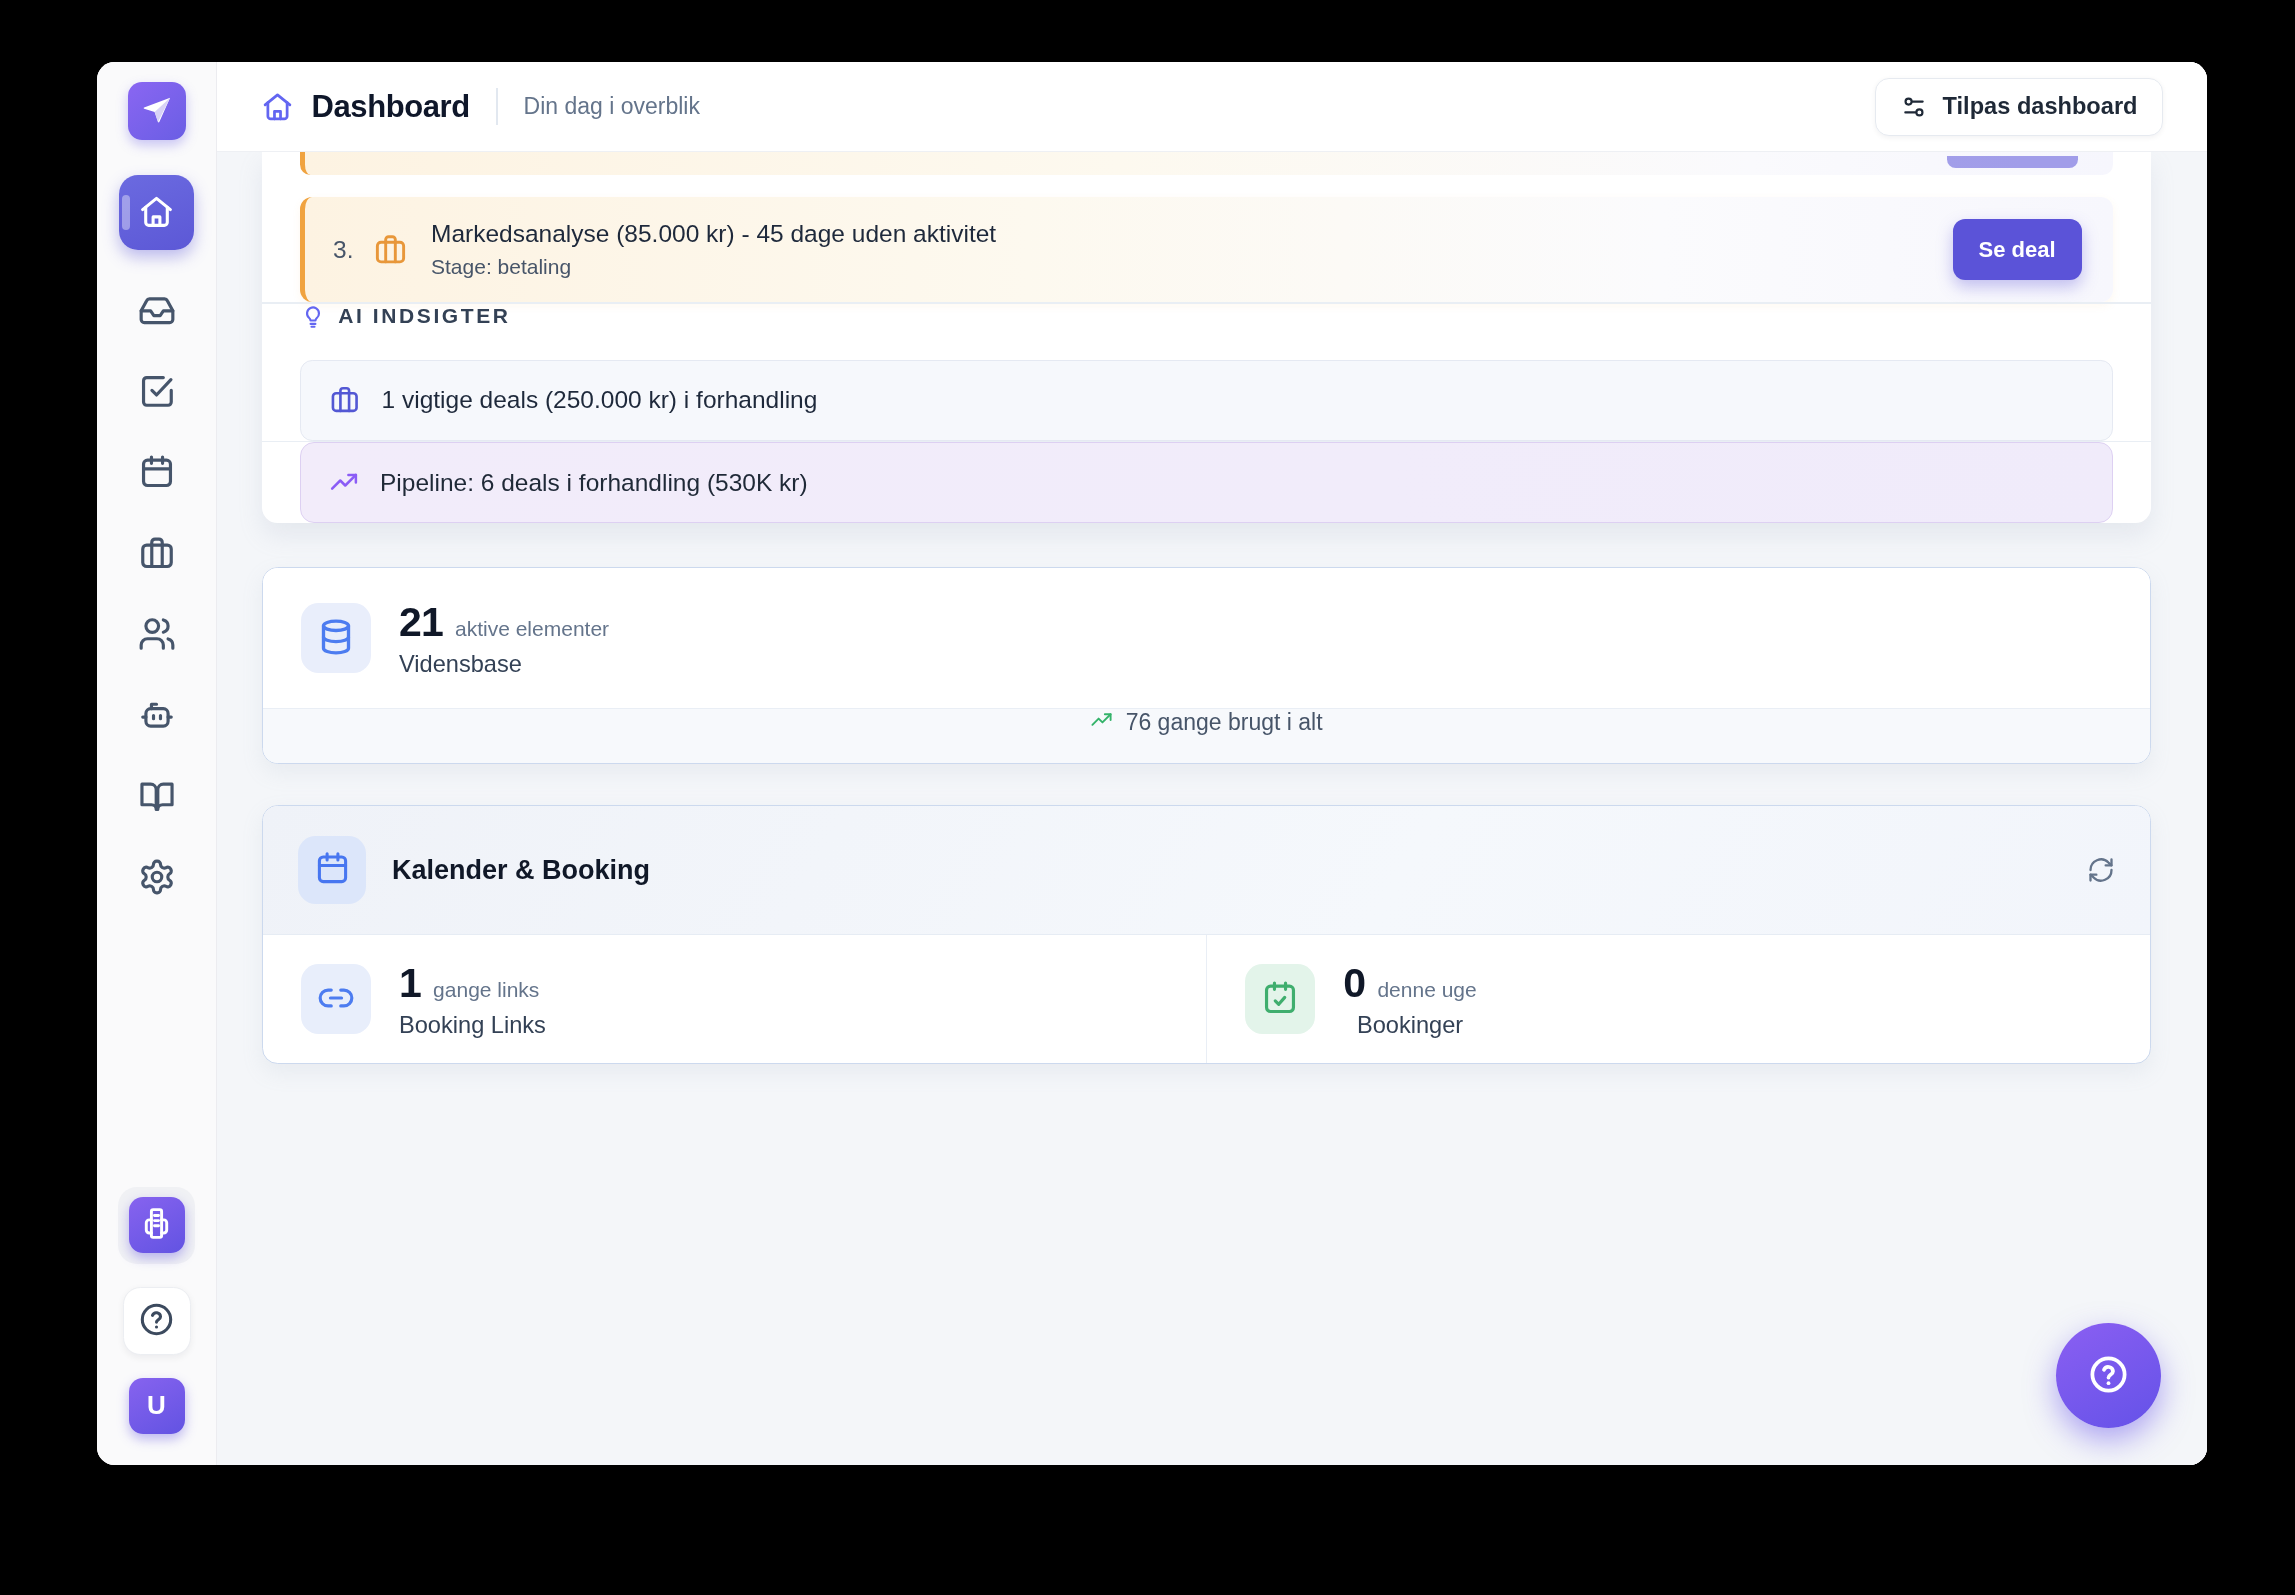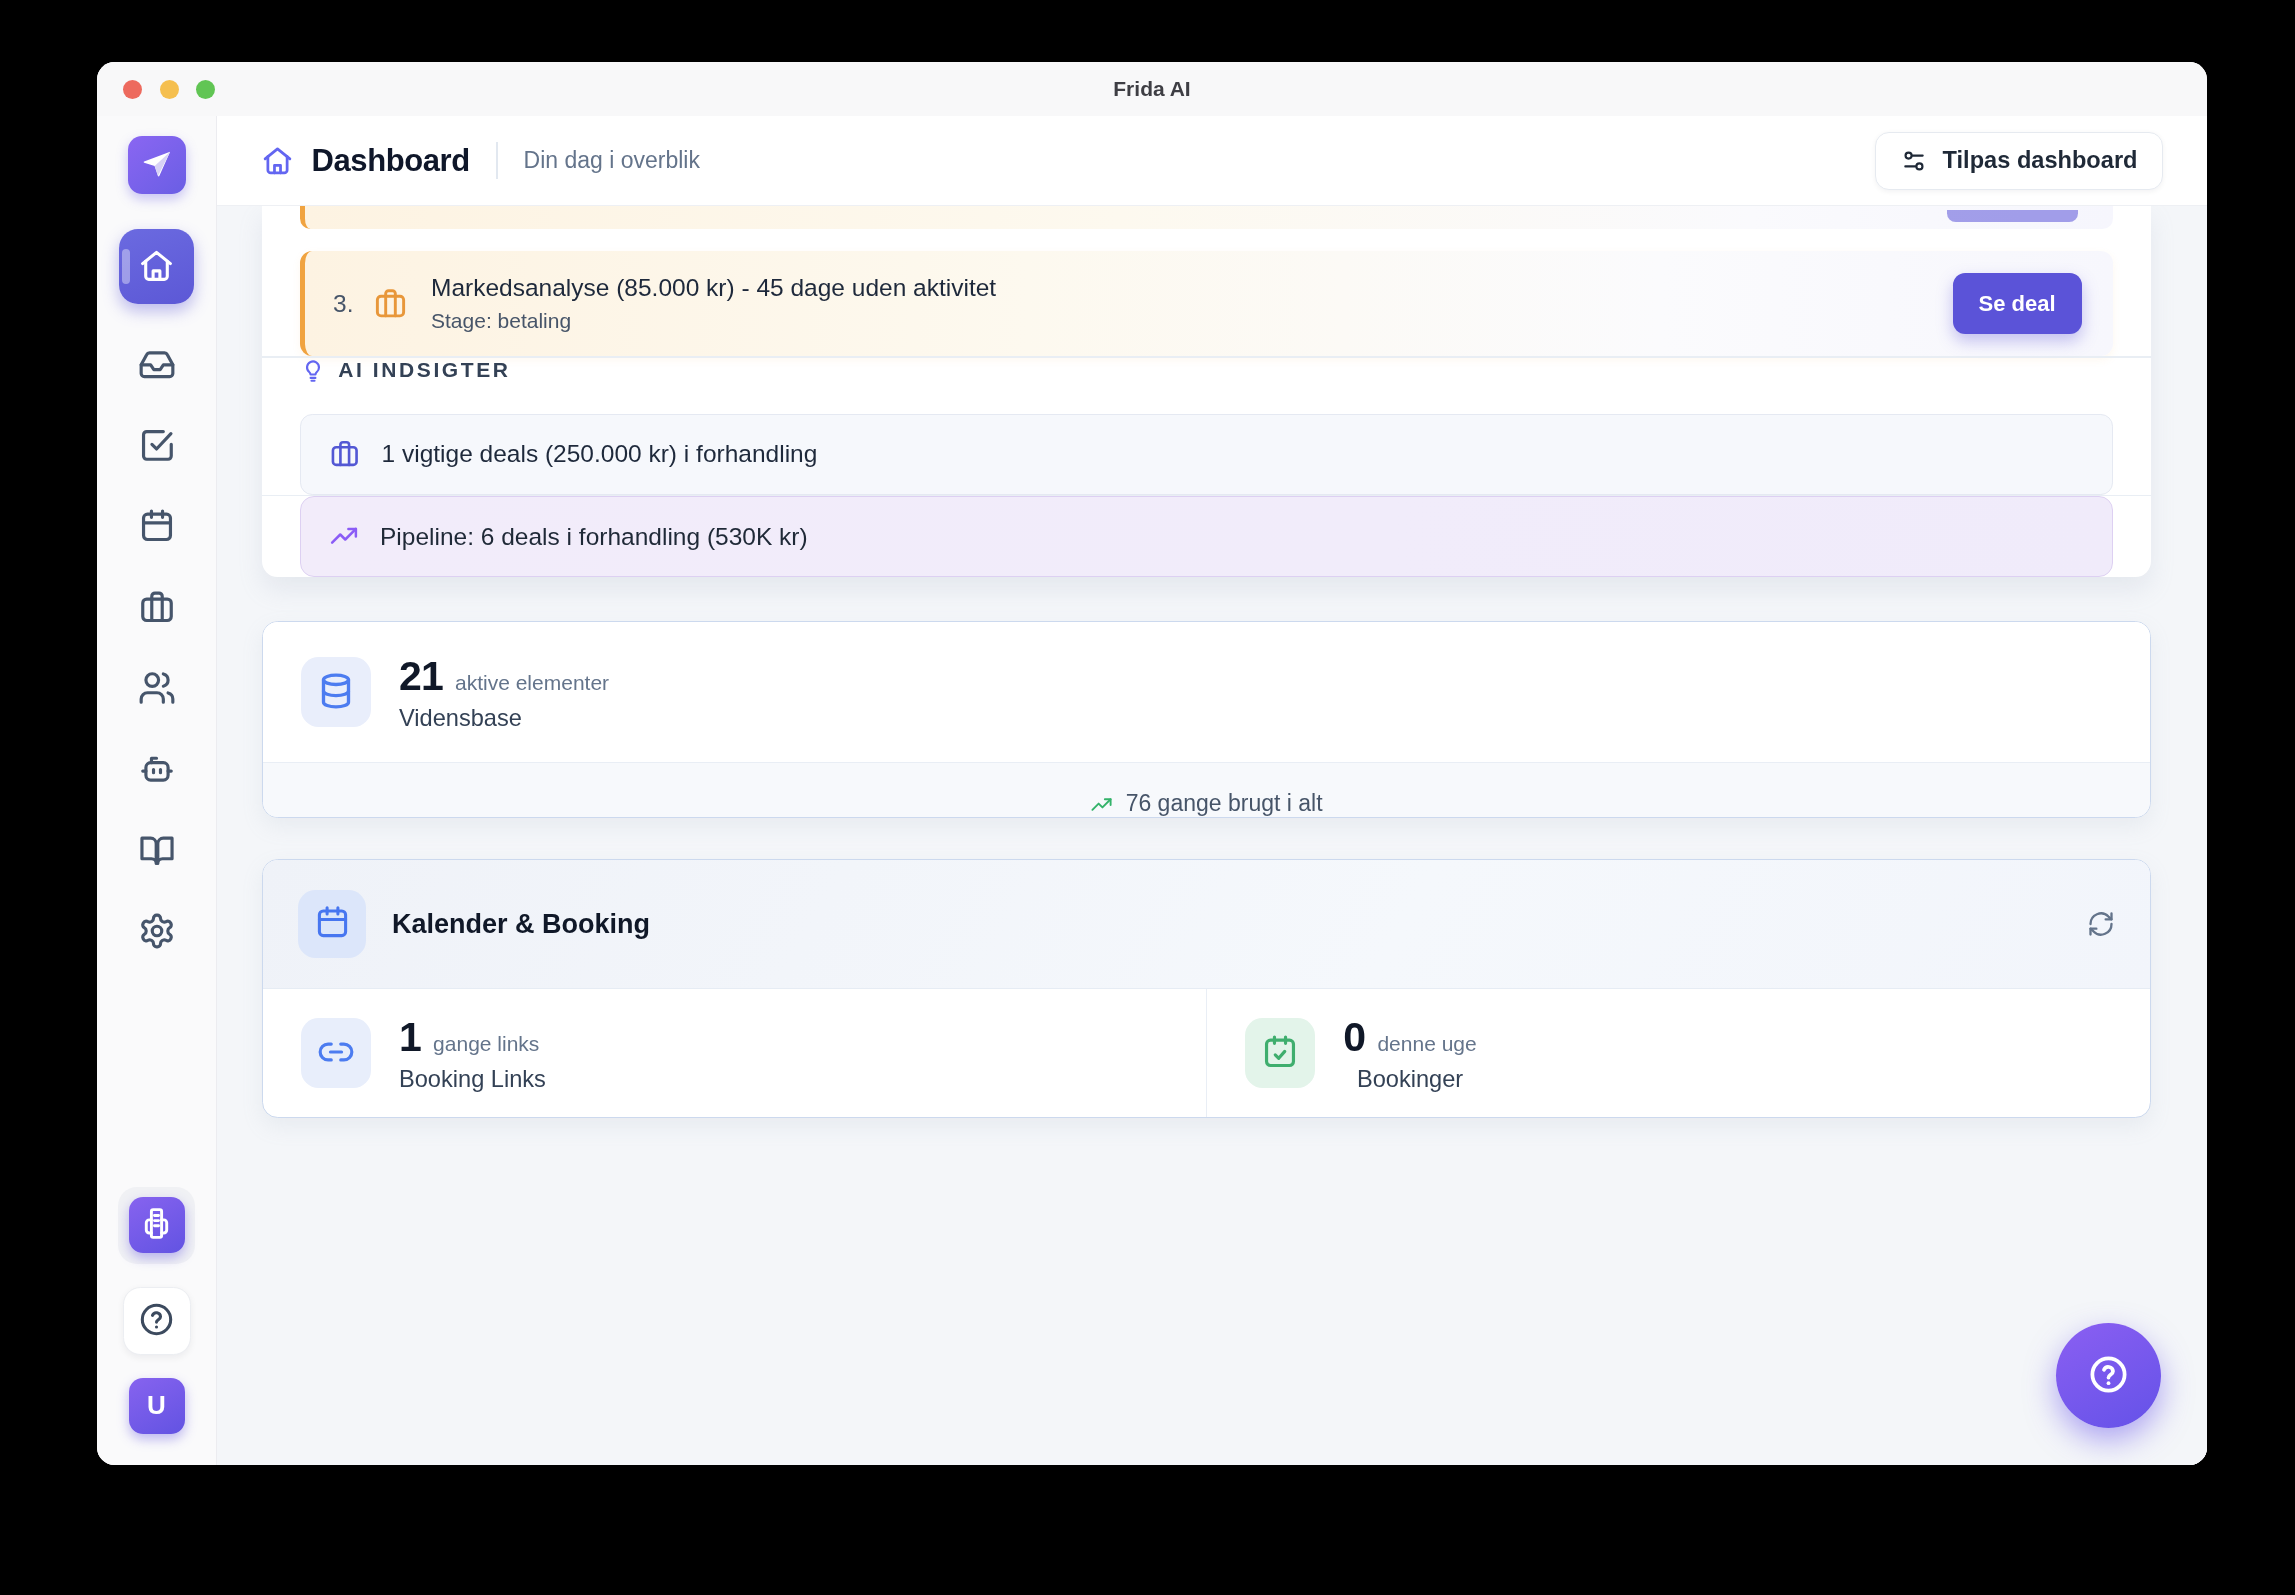--- a/index.html
+++ b/index.html
@@ -120,48 +120,40 @@
   .tile-db { background:#e9eefb; color:#4c7cf0; }
   .tile-link { background:#e8eefb; color:#4c7cf0; }
   .tile-green { background:#e3f4ea; color:#3fae6e; }
   .stat-text { margin-left:28px; }
   .stat-line { display:flex; align-items:baseline; gap:12.2px; }
   .stat-value { font-size:41px; font-weight:800; color:#101828; letter-spacing:-0.9px; }
   .stat-unit { font-size:21px; color:#64748b; }
   .stat-name { font-size:23.6px; font-weight:500; color:#334155; margin-top:5.2px; }
 
   .w-footer { height:55px; background:#f7f9fc; border-top:1.7px solid #e9eef5;
-    display:flex; align-items:flex-end; justify-content:center; gap:12.2px; }
+    display:flex; align-items:flex-start; justify-content:center; gap:12.2px; }
   .w-footer .ico { color:#34b36a; display:flex; }
   .w-footer .txt { font-size:23px; color:#475569; }
 
   .booking-body { height:128px; display:flex; }
   .booking-col { flex:1; display:flex; align-items:center; padding:0 38px; }
   .booking-sep { width:1.7px; background:#e9eef5; }
 
   .fab { position:absolute; left:1959px; top:1261px; width:105px; height:105px; border-radius:50%;
     background:linear-gradient(150deg,#8b5ff2,#6452e8); color:#fff; display:flex; align-items:center;
     justify-content:center; cursor:pointer; box-shadow:0 12.2px 30px rgba(104,84,235,.5); }
 
   svg.s { fill:none; stroke:currentColor; stroke-width:2; stroke-linecap:round; stroke-linejoin:round; }
 </style>
 </head>
 <body>
 
 <div class="stage">
   <div class="window">
 
-    <div class="titlebar">
-      <div class="traffic">
-        <div class="light red"></div>
-        <div class="light yellow"></div>
-        <div class="light green"></div>
-      </div>
-      <div class="win-title">Frida AI</div>
-    </div>
 
     <div class="app-body">
 
       <div class="sidebar">
         <div class="logo-tile">
           <span>
             <svg width="33" height="33" viewBox="0 0 24 24">
               <path fill="#ffffff" d="M21.9 3.4 3 10.5a.5.5 0 0 0 .05.95l7.6 2.4 2.45 7.2a.5.5 0 0 0 .94.02L21.9 3.4z"></path>
               <path fill="#d8d2f6" d="M21.9 3.4 10.65 13.85l2.45 7.2z"></path>
             </svg>

